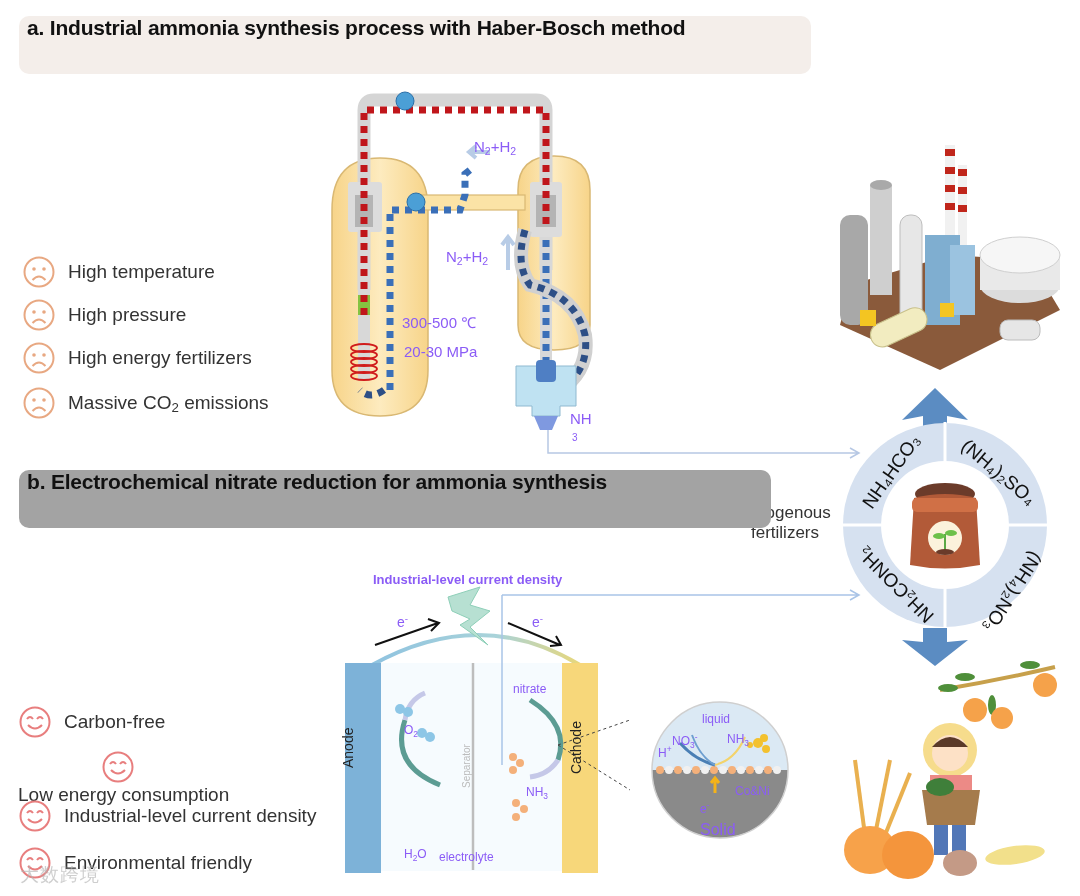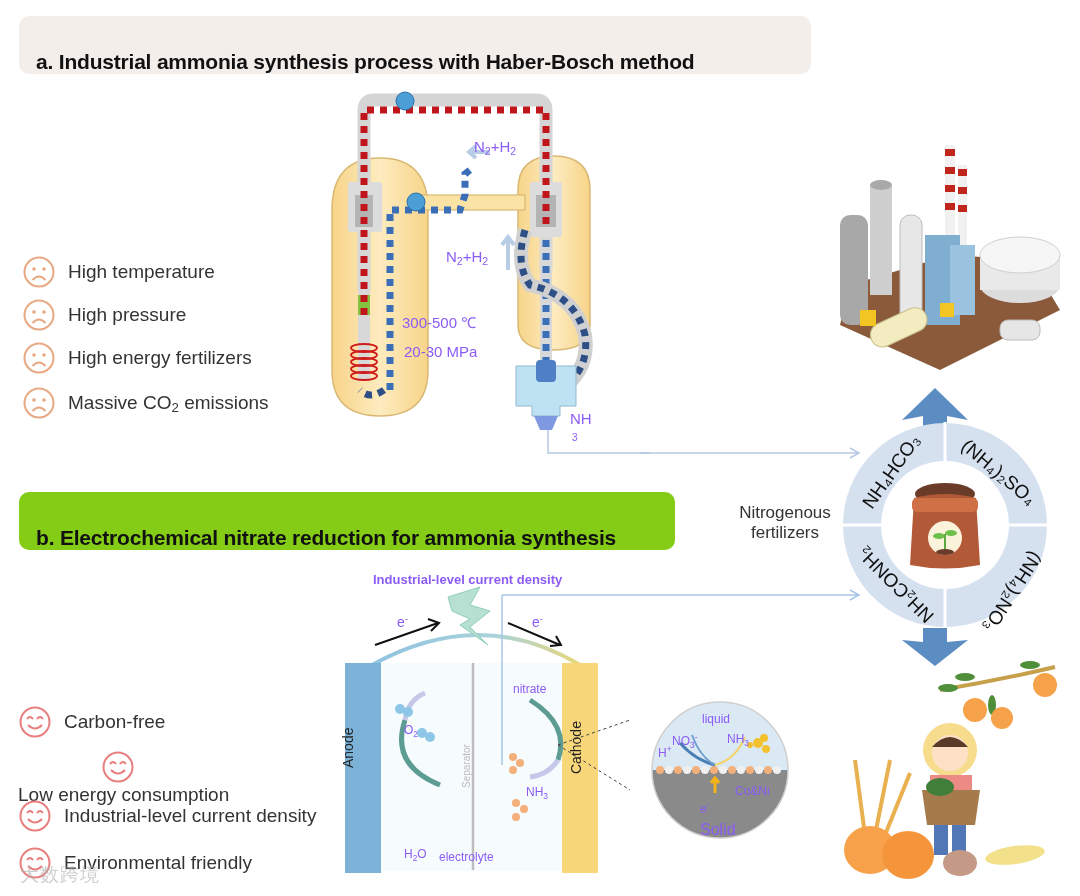--- a/index.html
+++ b/index.html
@@ -1,23 +1,23 @@
 <!DOCTYPE html>
 <html><head>
 <meta charset="utf-8">
 <style>
   html, body { margin: 0; padding: 0; background: #ffffff; }
   body { width: 1080px; height: 896px; position: relative; overflow: hidden;
          font-family: "Liberation Sans", sans-serif; color: #222; }
   .abs { position: absolute; }
   .banner { position: absolute; border-radius: 10px; font-weight: bold; font-size: 21px;
-            display: flex; align-items: flex-end; padding-left: 17px; box-sizing: border-box;
+            display: flex; align-items: flex-start; padding-left: 8px; box-sizing: border-box;
             font-family: "Liberation Sans", sans-serif; color: #111; letter-spacing: -0.2px; }
   .banner-a { left: 19px; top: 16px; width: 792px; height: 58px; background: #f4eeea; }
-  .banner-b { left: 19px; top: 492px; width: 656px; height: 58px; background: #84cc16; }
+  .banner-b { left: 19px; top: 470px; width: 752px; height: 58px; background: #a3a3a3; }
   .feature { position: absolute; display: flex; align-items: center; font-size: 19px; color: #333; }
   .feature .face { width: 34px; height: 34px; margin-right: 12px; flex: none; }
   .label { position: absolute; font-size: 15px; color: #8b5cf6; white-space: nowrap; }
   .small { font-size: 12px; }
   sub { font-size: 70%; vertical-align: -3px; }
   sup { font-size: 70%; vertical-align: 5px; }
   svg text { font-family: "Liberation Sans", sans-serif; }
   .watermark { position: absolute; left: 20px; top: 862px; font-size: 19px; color: rgba(180,180,180,0.65);
                font-family: "DejaVu Sans", sans-serif; letter-spacing: 1px; }
 </style>

